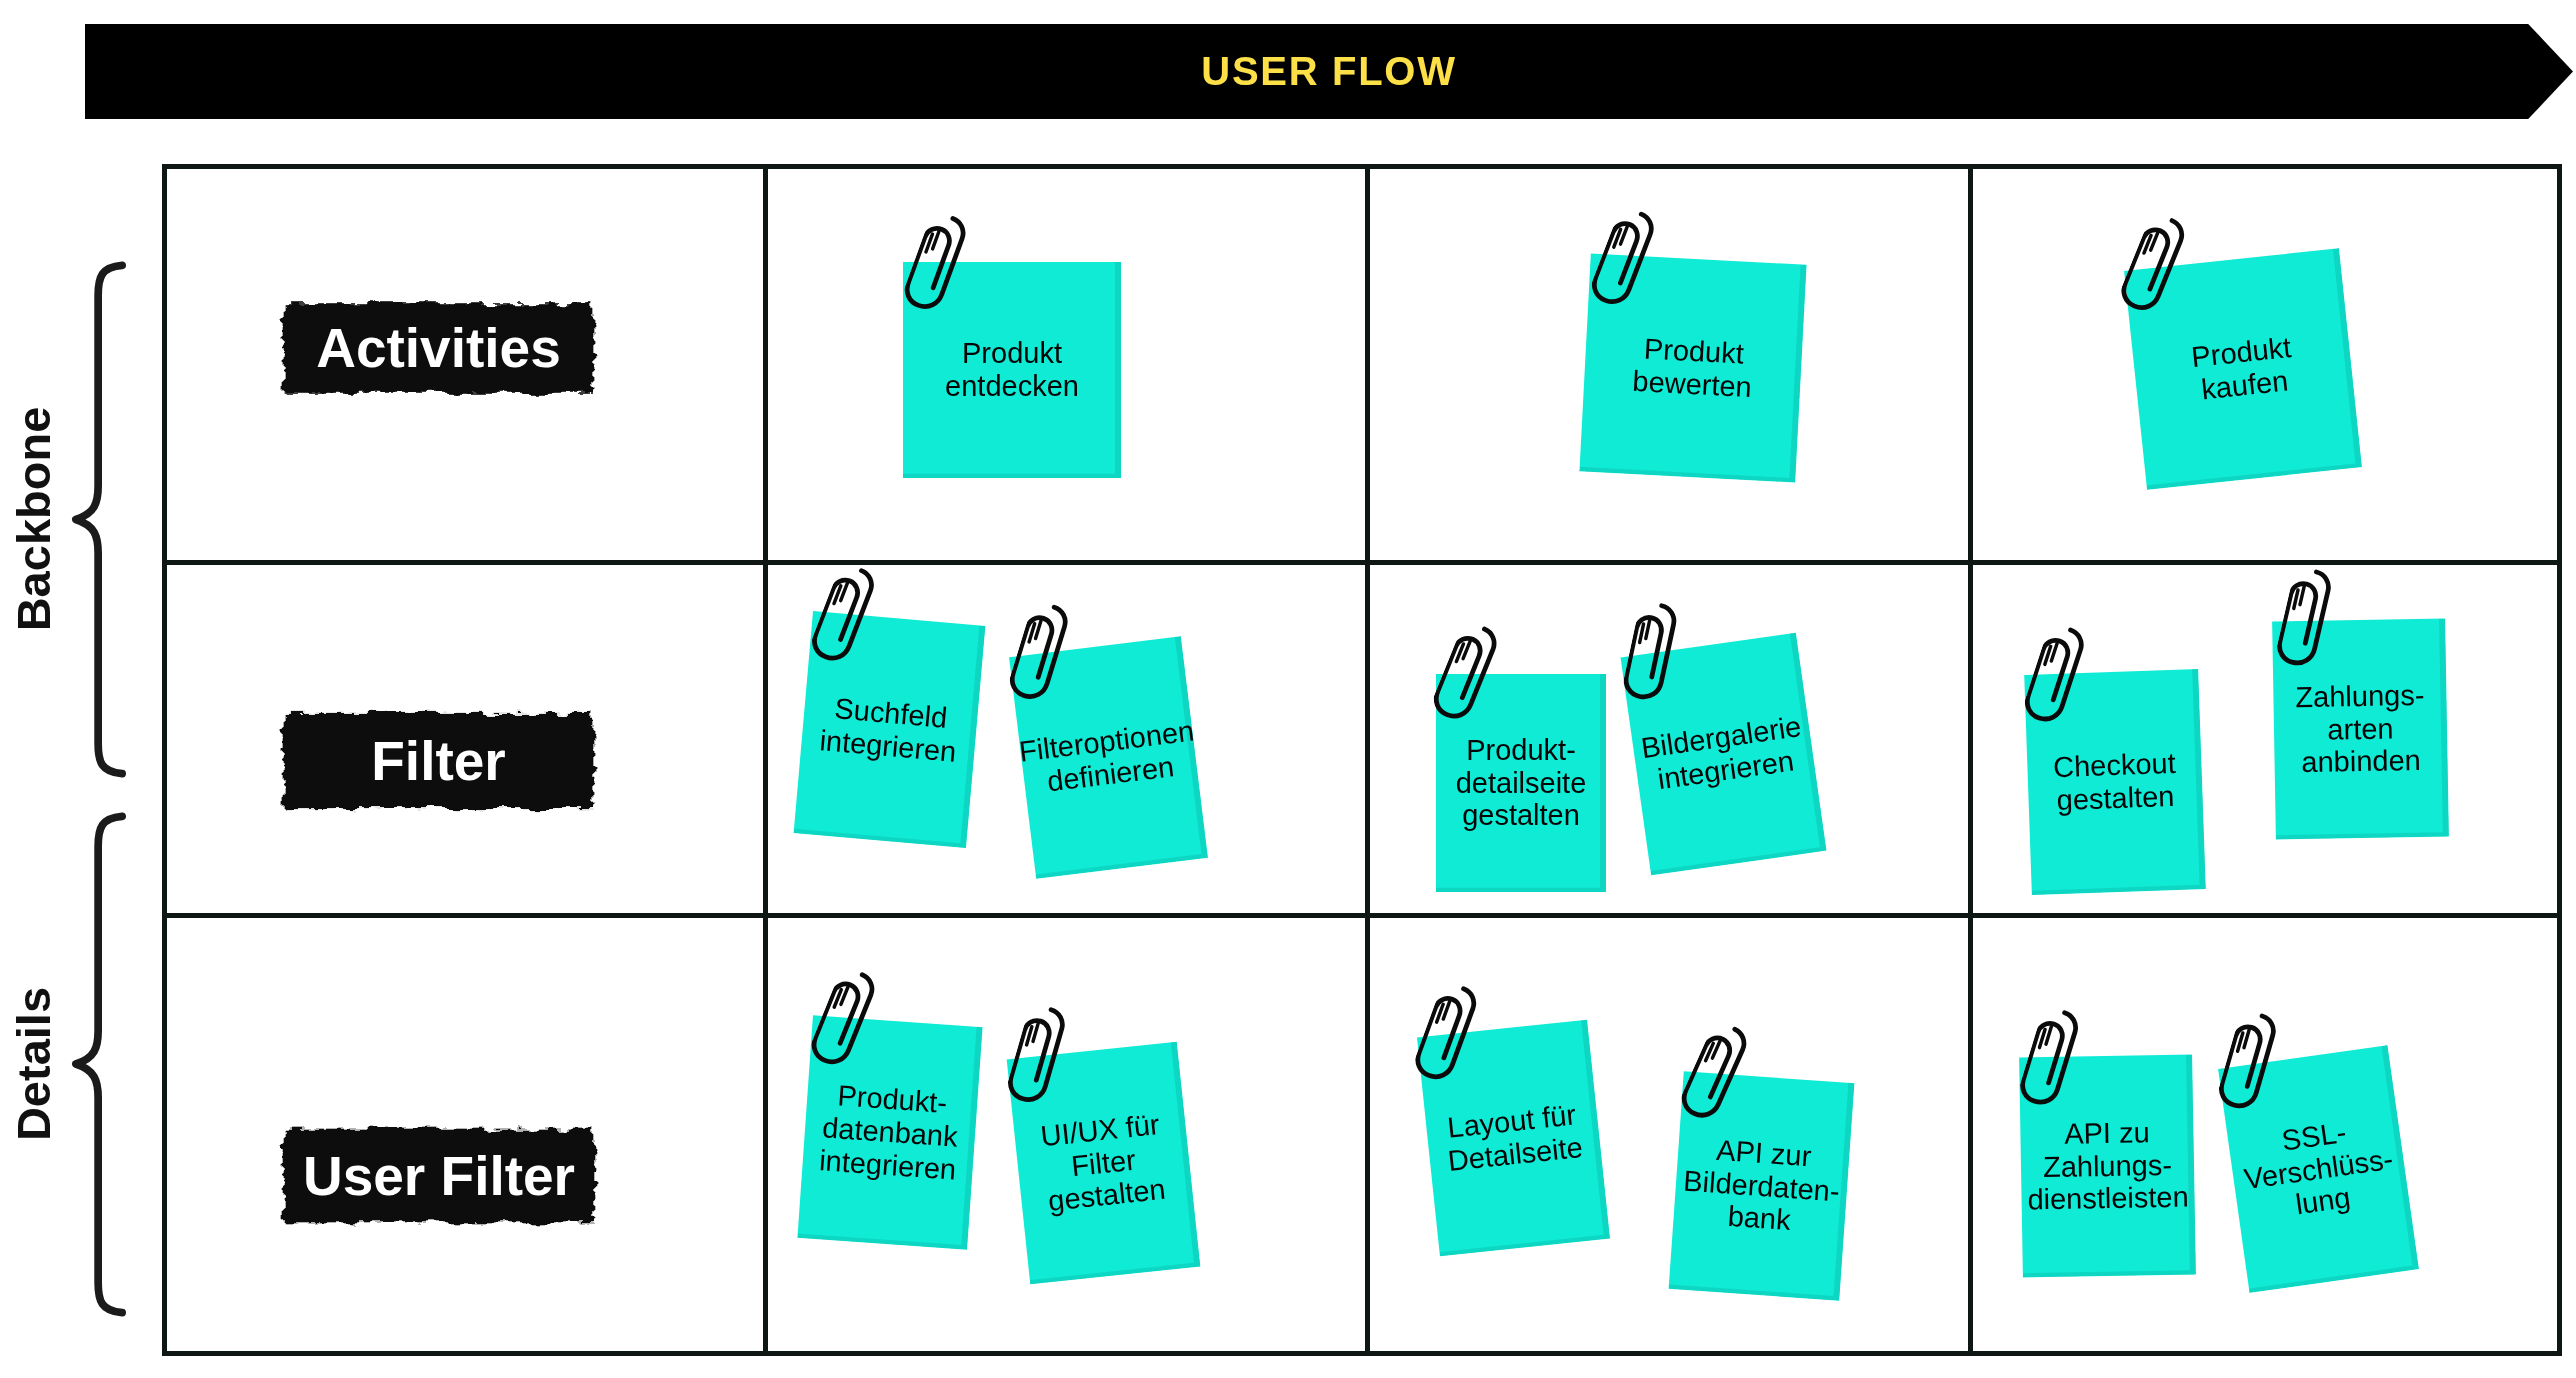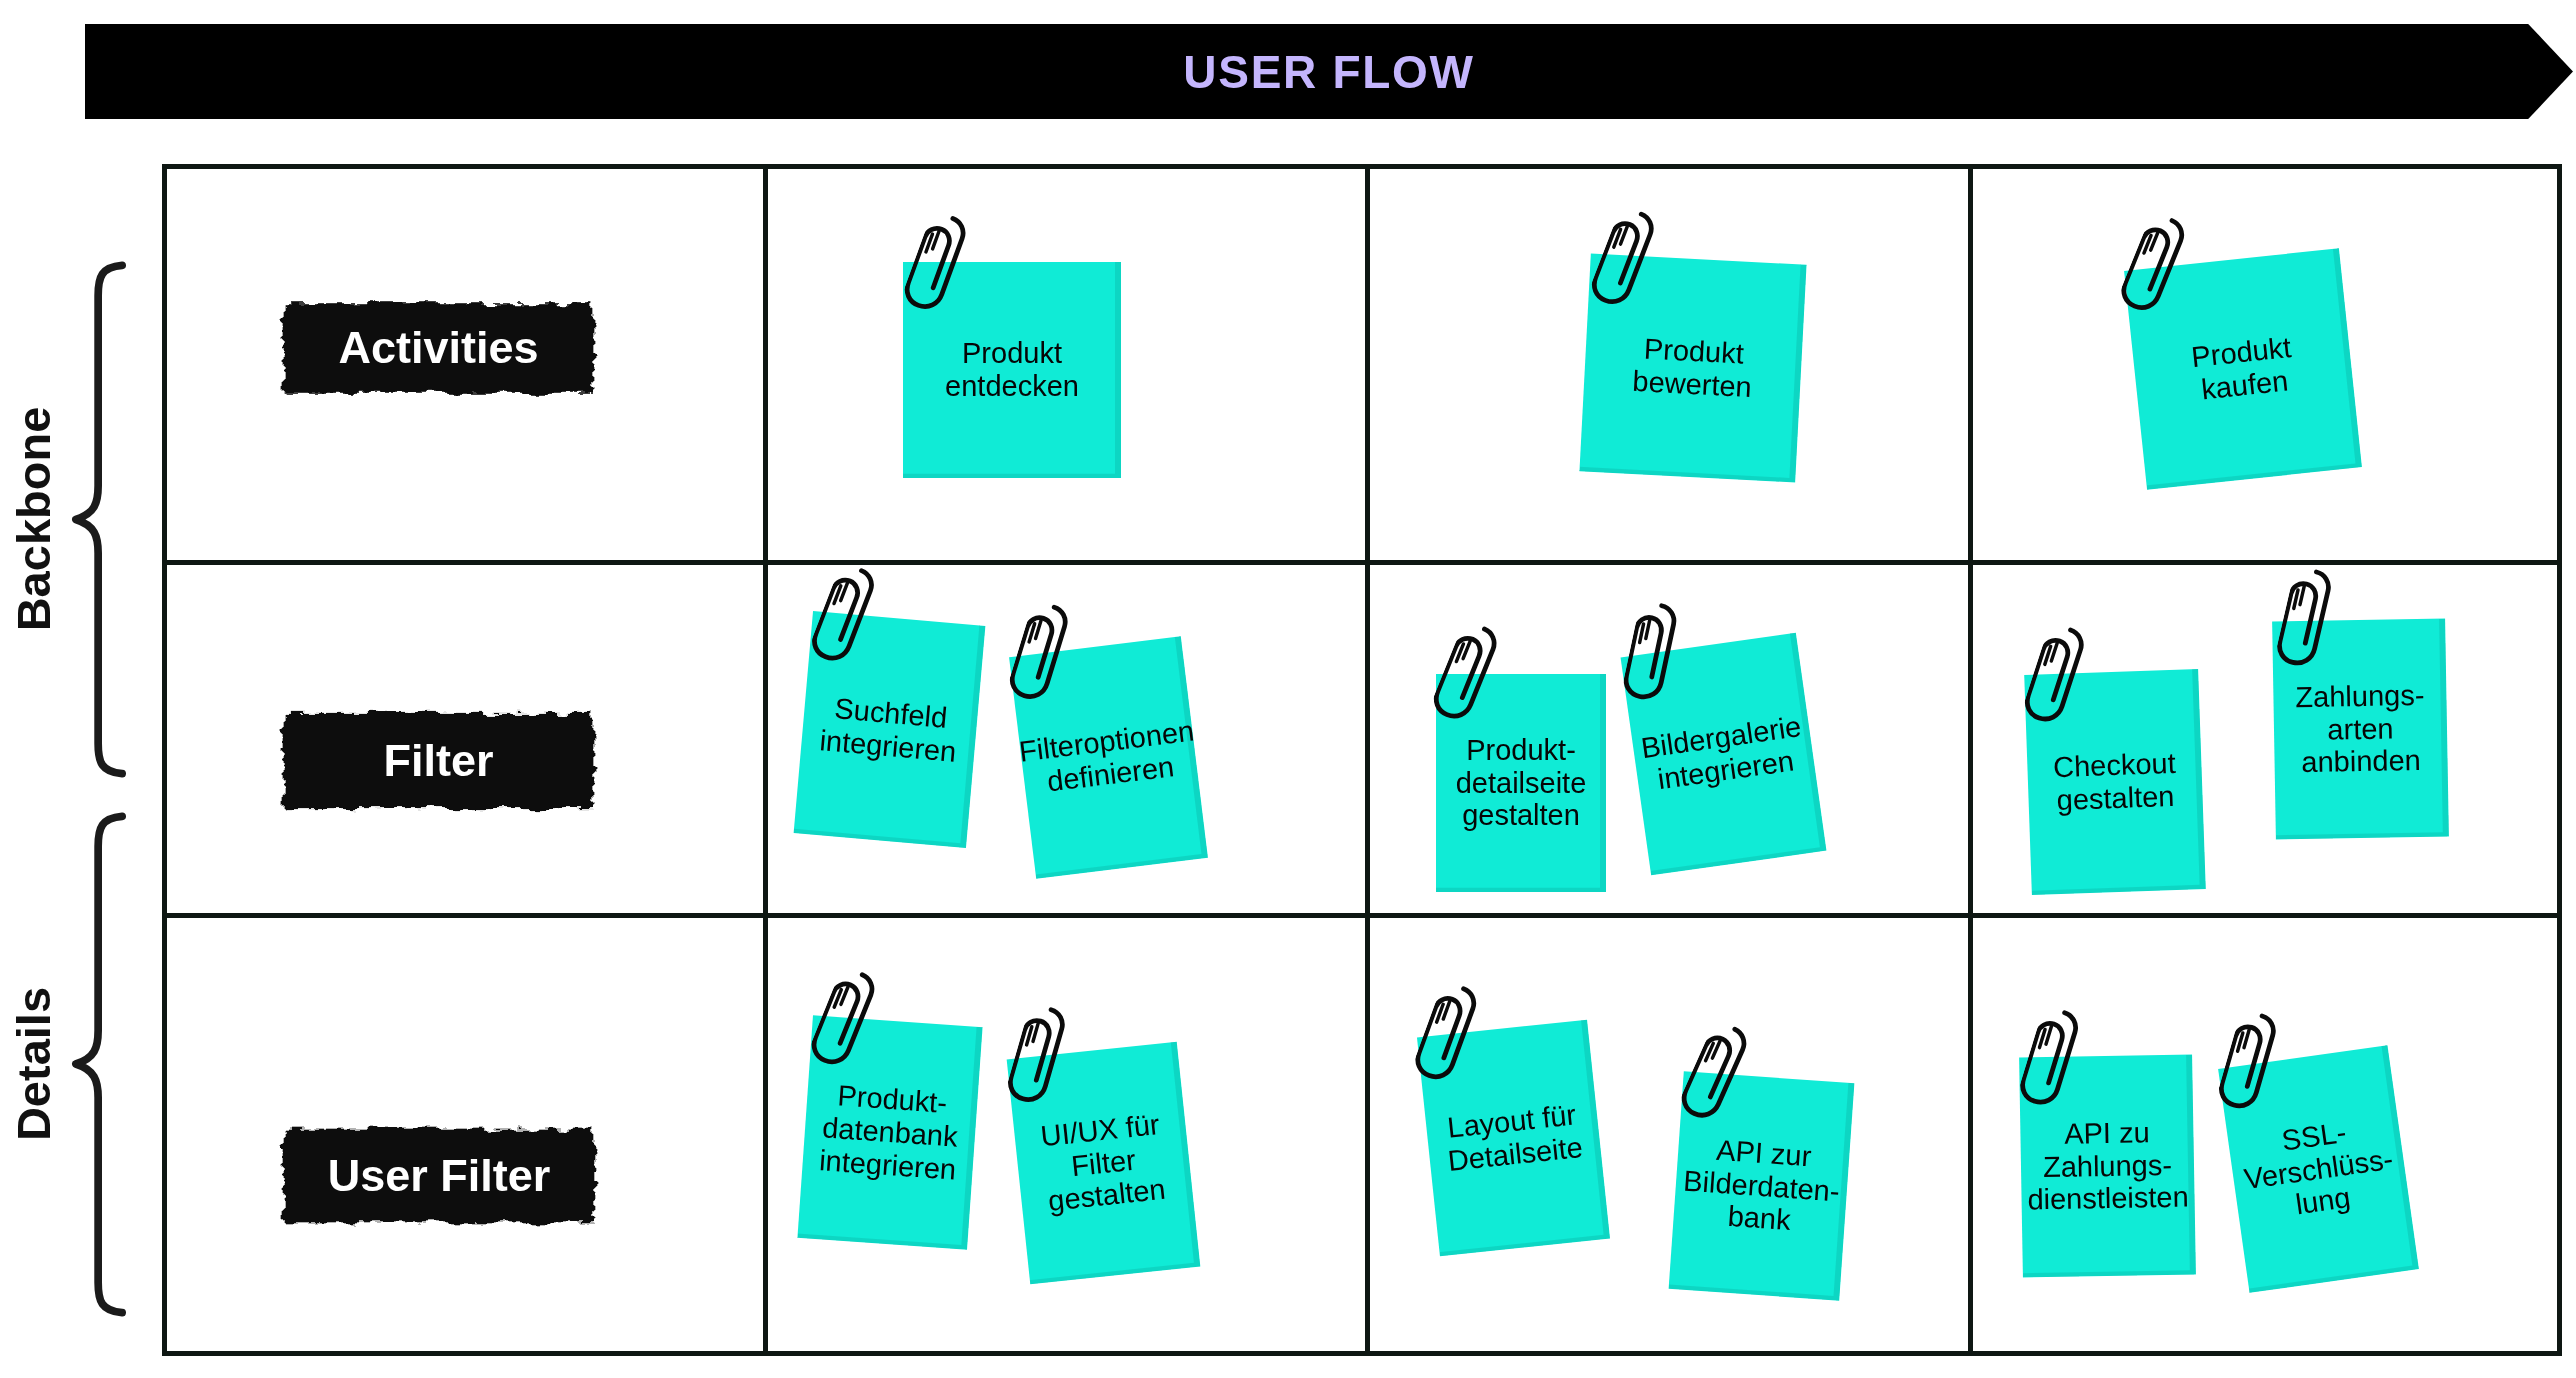--- a/index.html
+++ b/index.html
@@ -3,32 +3,32 @@
 <meta charset="utf-8">
 <style>
   html,body{margin:0;padding:0;background:#ffffff;}
   body{width:2576px;height:1379px;position:relative;overflow:hidden;
        font-family:"Liberation Sans","DejaVu Sans",sans-serif;}
 
   
   .flow-arrow{position:absolute;left:85px;top:24px;width:2488px;height:95px;
     background:#000;display:flex;align-items:center;justify-content:center;
     clip-path:polygon(0 0,98.2% 0,100% 50%,98.2% 100%,0 100%);}
-  .flow-arrow .label{color:#c4b5fd;font-size:46px;font-weight:bold;letter-spacing:1.7px;}
+  .flow-arrow .label{color:#fde047;font-size:40px;font-weight:bold;letter-spacing:1.7px;}
 
   
   .grid{position:absolute;left:162px;top:164px;width:2400px;height:1192px;
     border:5.2px solid #0e1713;box-sizing:border-box;}
   .vline{position:absolute;top:0;bottom:0;width:5.2px;background:#0e1713;}
   .hline{position:absolute;left:0;right:0;height:5.2px;background:#0e1713;}
 
   
   .row-label{position:absolute;display:flex;align-items:center;justify-content:center;}
   .row-label svg.splat{position:absolute;left:0;top:0;width:100%;height:100%;}
-  .row-label .txt{position:relative;color:#fff;font-size:45px;font-weight:bold;z-index:2;}
+  .row-label .txt{position:relative;color:#fff;font-size:55px;font-weight:bold;z-index:2;}
 
   
   .side-label{position:absolute;font-size:47px;font-weight:bold;color:#111;
     transform:translate(-50%,-50%) rotate(-90deg);white-space:nowrap;}
   .brace{position:absolute;width:60px;}
 
   
   .note{position:absolute;background:#10ebd6;display:flex;align-items:center;
     justify-content:center;text-align:center;
     box-shadow:inset -6px -4.3px 0 rgba(0,120,110,0.18);}

